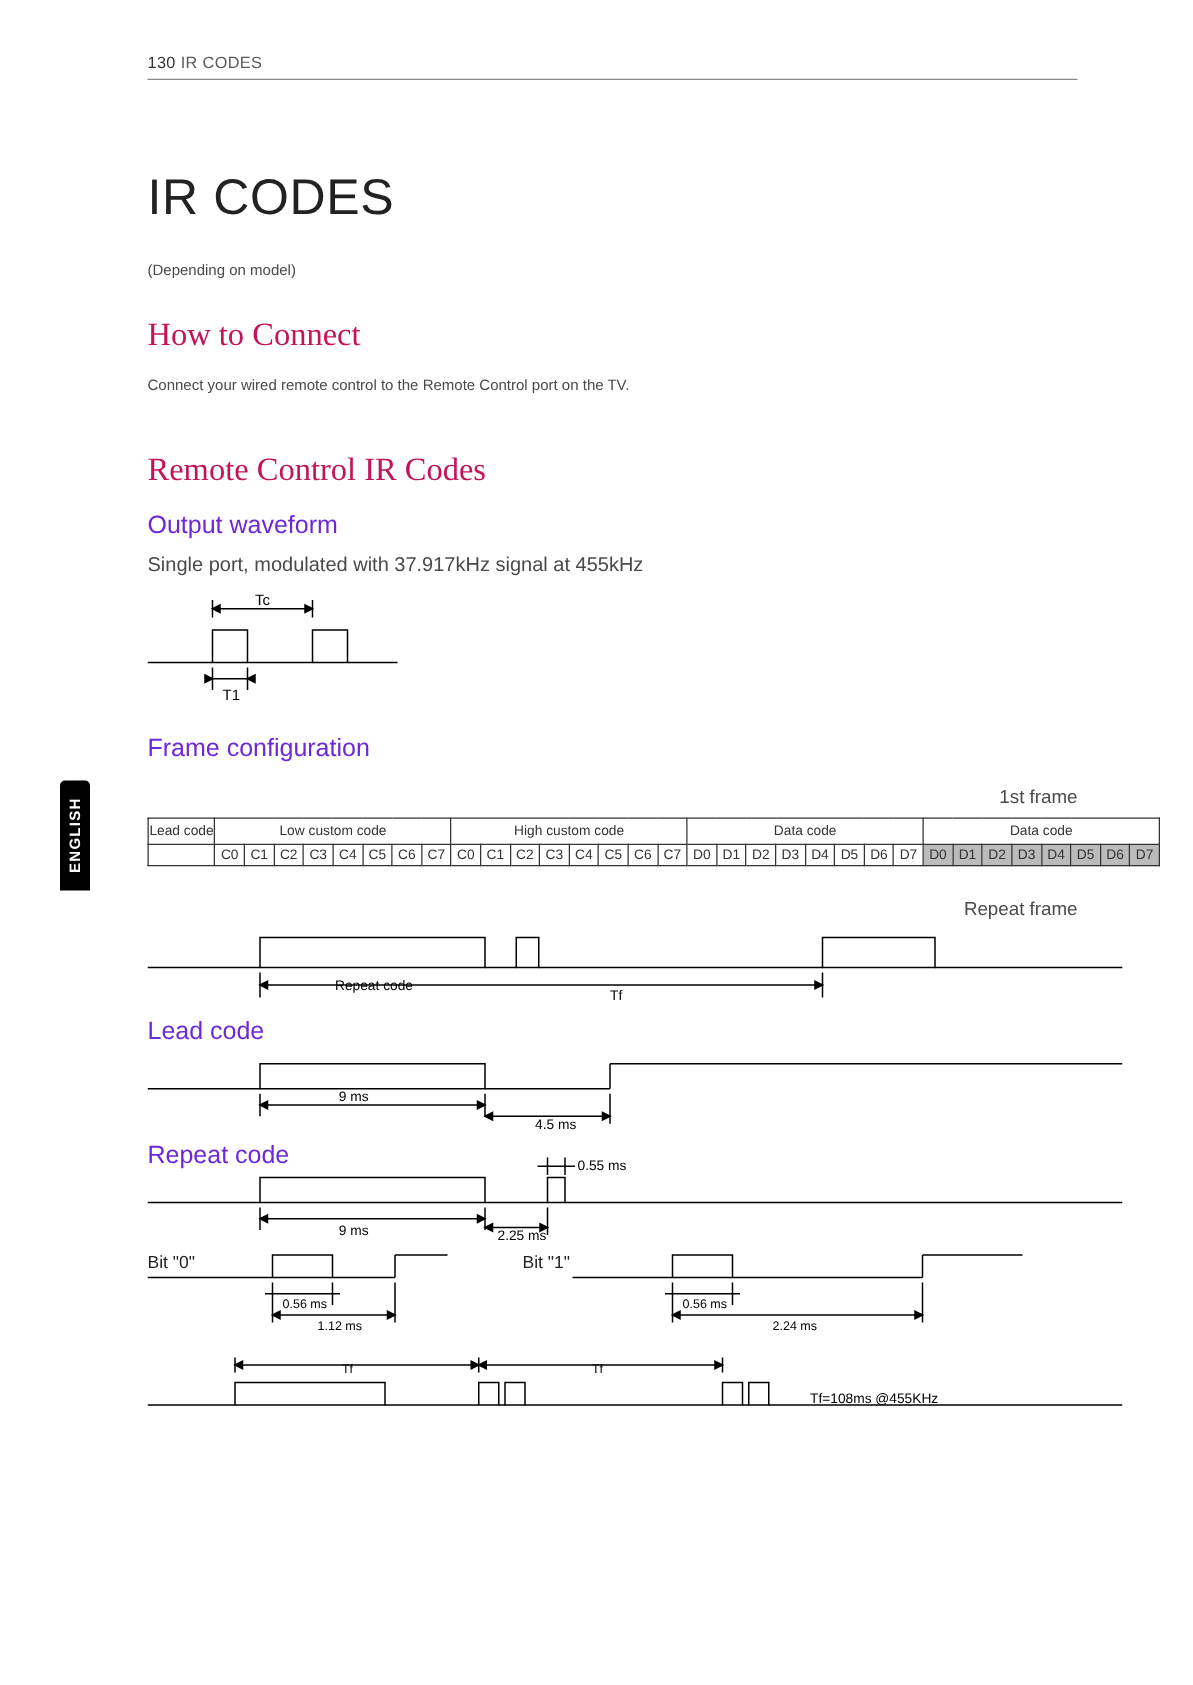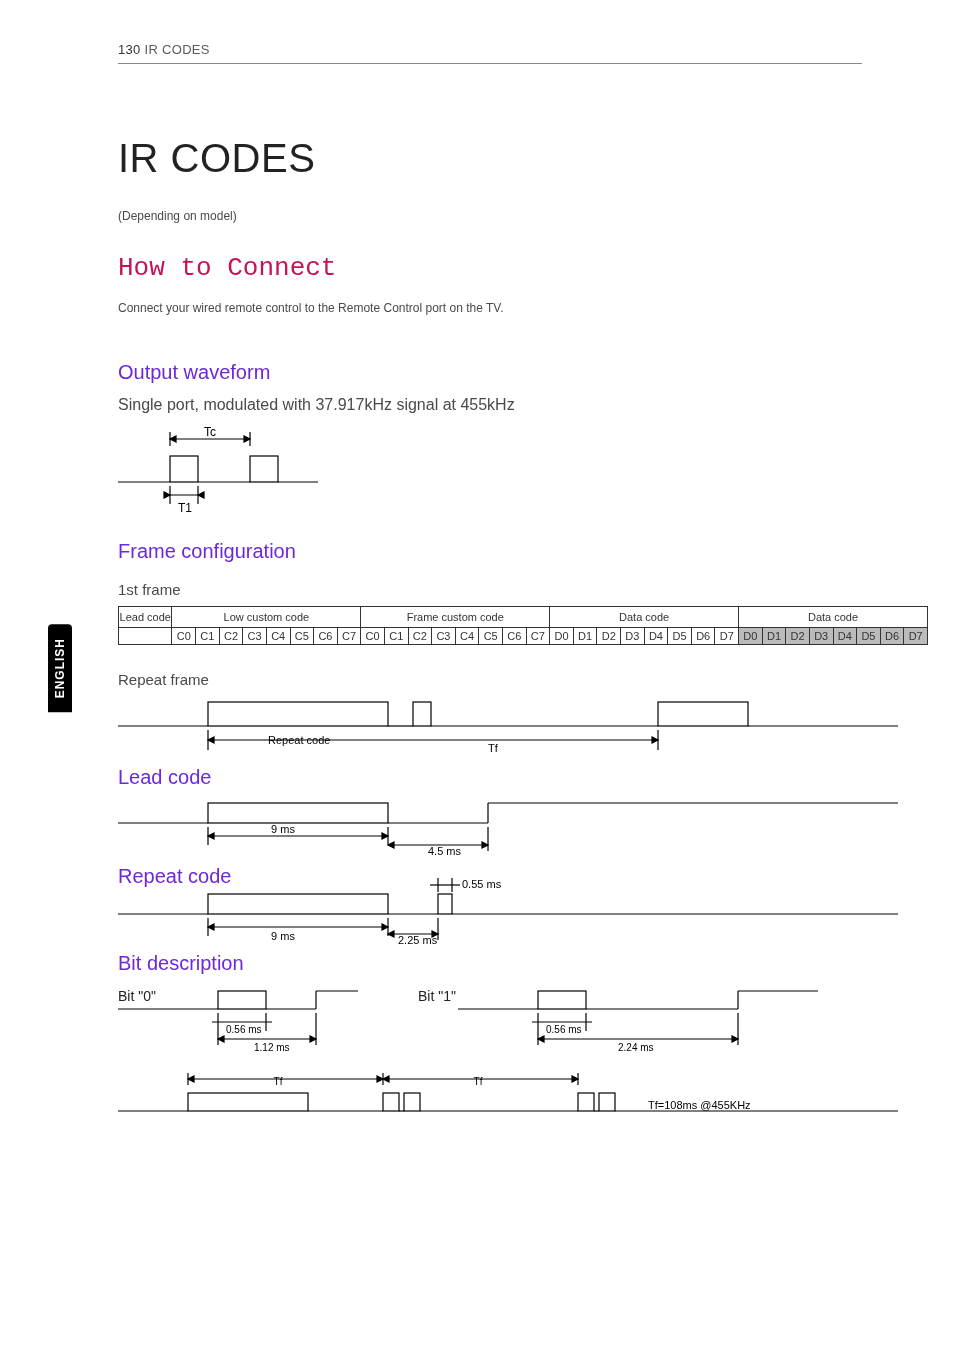--- a/index.html
+++ b/index.html
@@ -37,21 +37,21 @@
   .body-text {
     font-size: 12px;
     color: #4a4a4a;
     margin-bottom: 30px;
   }
   h2.section {
     font-size: 26px;
     font-weight: 400;
     color: #c3145a;
     margin-bottom: 18px;
-    font-family: Liberation Mono, monospace;
+    font-family: Liberation Serif, serif;
   }
   h3.subsection {
     font-size: 20px;
     font-weight: 400;
     color: #6d28d9;
     margin: 24px 0 12px 0;
     font-family: "Trebuchet MS", Arial, sans-serif;
   }
   .sub-text {
     font-size: 16px;
@@ -70,20 +70,21 @@
     font-size: 12px;
     font-weight: bold;
     letter-spacing: 1px;
     border-radius: 0 0 4px 4px;
   }
   .svg-block { display: block; margin-bottom: 8px; }
   .frame-label {
     font-size: 15px;
     color: #4a4a4a;
     margin: 18px 0 8px 0;
+    text-align: right;
   }
   
   .frame-table {
     width: 810px;
     font-size: 11px;
     border-collapse: collapse;
     margin-bottom: 6px;
   }
   .frame-table td, .frame-table th {
     border: 1px solid #333;
@@ -110,20 +111,21 @@
   </div>
   <hr class="hr-top">
 
   <h1 class="title">IR CODES</h1>
 
   <p class="body-text">(Depending on model)</p>
 
   <h2 class="section">How to Connect</h2>
   <p class="body-text" style="margin-bottom:46px">Connect your wired remote control to the Remote Control port on the TV.</p>
 
+  <h2 class="section">Remote Control IR Codes</h2>
 
   <h3 class="subsection" style="margin-top:10px">Output waveform</h3>
   <p class="sub-text">Single port, modulated with 37.917kHz signal at 455kHz</p>
 
   <svg class="svg-block" width="260" height="90" viewBox="0 0 260 90">
     <g stroke="#000" stroke-width="1.2" fill="none">
 
       <line x1="52" y1="20" x2="52" y2="6"></line>
         <line x1="132" y1="20" x2="132" y2="6"></line>
       <line x1="52" y1="13" x2="132" y2="13"></line>
@@ -147,21 +149,21 @@
   </svg>
 
   <h3 class="subsection">Frame configuration</h3>
   <p class="frame-label">1st frame</p>
 
   <table class="frame-table">
     <tbody>
         <tr class="hdr">
       <td style="width:58px">Lead code</td>
       <td colspan="8">Low custom code</td>
-      <td colspan="8">Frame custom code</td>
+      <td colspan="8">High custom code</td>
       <td colspan="8">Data code</td>
       <td colspan="8">Data code</td>
     </tr>
     <tr id="bits-row">
       <td style="border:none;border-left:1px solid #333;border-bottom:1px solid #333"></td>
     <td class="cell">C0</td>
           <td class="cell">C1</td>
           <td class="cell">C2</td>
           <td class="cell">C3</td>
           <td class="cell">C4</td>
@@ -264,21 +266,20 @@
       <line x1="320" y1="44" x2="320" y2="66"></line>
       <line x1="270" y1="60" x2="320" y2="60"></line>
       <polygon points="270,60 276,57 276,63" fill="#000"></polygon>
         <polygon points="320,60 314,57 314,63" fill="#000"></polygon>
     </g>
     <text x="344" y="14" font-size="11" fill="#000">0.55 ms</text>
     <text x="165" y="66" font-size="11" fill="#000" text-anchor="middle">9 ms</text>
     <text x="280" y="70" font-size="11" fill="#000">2.25 ms</text>
   </svg>
 
-  <h3 class="subsection" style="margin-top:2px">Bit description</h3>
   <svg class="svg-block" width="780" height="76" viewBox="0 0 780 76">
     <g stroke="#000" stroke-width="1.2" fill="none">
 
       <line x1="0" y1="22" x2="100" y2="22"></line>
       <rect x="100" y="4" width="48" height="18"></rect>
       <line x1="148" y1="22" x2="198" y2="22"></line>
       <line x1="198" y1="22" x2="198" y2="4"></line>
         <line x1="198" y1="4" x2="240" y2="4"></line>
 
       <line x1="100" y1="26" x2="100" y2="44"></line>

